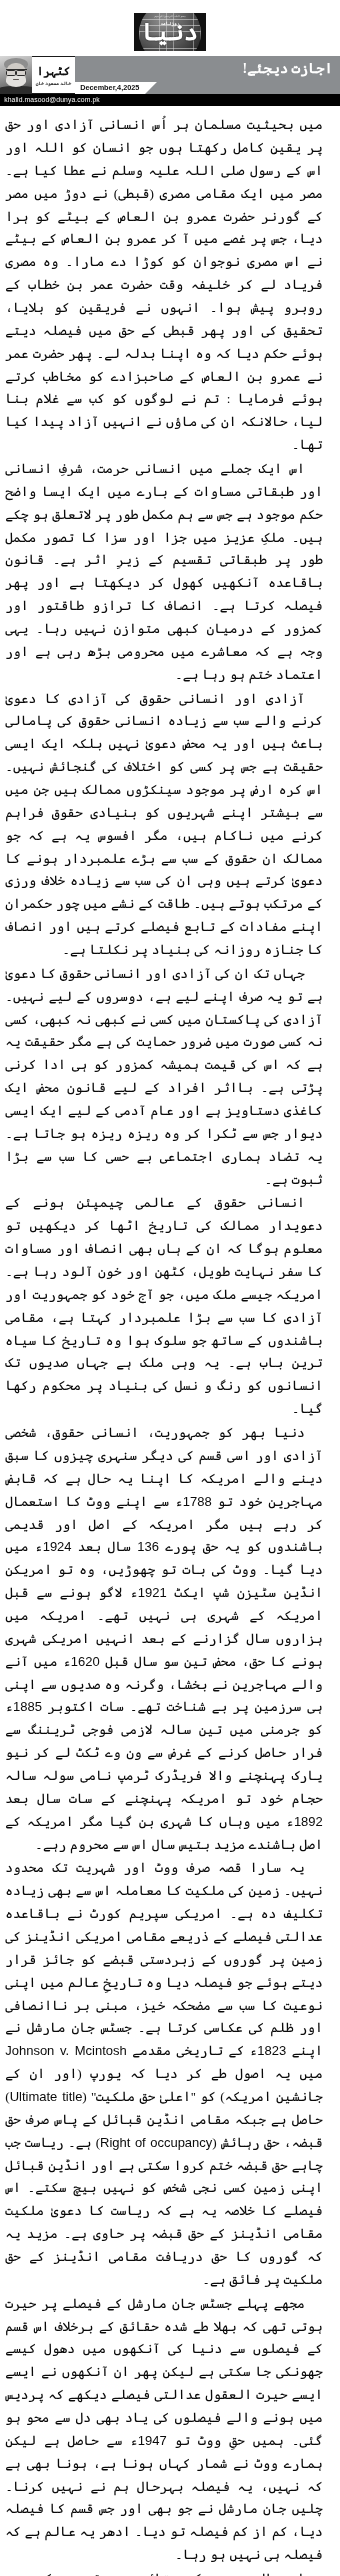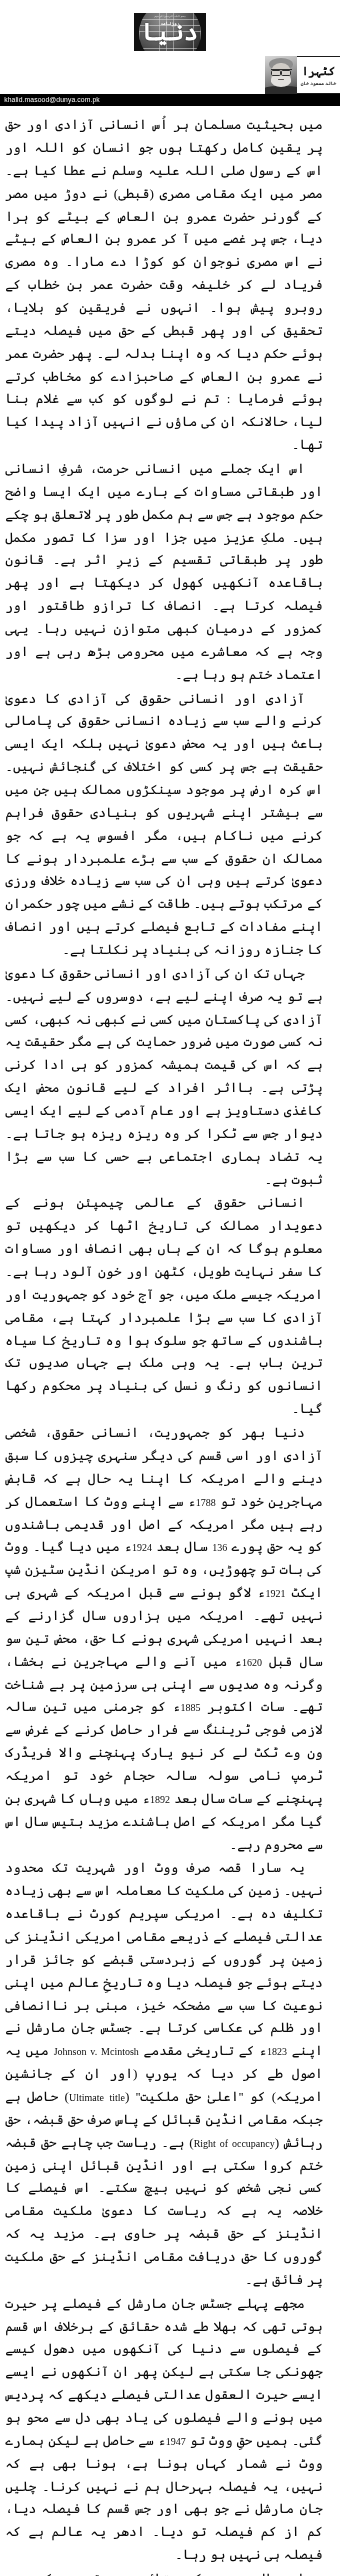--- a/index.html
+++ b/index.html
@@ -270,38 +270,44 @@
     color: #0b0b0b;
     margin: 0 12px 1px 0;
     word-spacing: 0.5px;
   }
   .para.indent {
     text-indent: 18px;
   }
   .para .latin {
     direction: ltr;
     unicode-bidi: embed;
-    font-family: Liberation Serif, serif;
-    font-size: 10px;
+    font-family: Liberation Sans, sans-serif;
+    font-size: 13px;
   }
 </style>
 </head>
 <body>
 
 <div class="masthead">
   <div class="logo-box">
     <div class="logo-globe"></div>
     <div class="logo-smalltop">بسم اللہ الرحمن الرحیم</div>
     <div class="logo-rozname">روزنامہ</div>
     <div class="logo-wordmark">دنیا</div>
   </div>
 </div>
 
 <div class="title-strip">
 
+  <div class="title-banner">
+    <div class="article-title">اجازت دیجئے!</div>
+    <div class="date-plate">
+      <span class="date-text">December,4,2025</span>
+    </div>
+  </div>
 
   <div class="column-head">
     <div class="column-name">کٹہرا</div>
     <div class="column-author">خالد مسعود خان</div>
   </div>
 
   <div class="author-photo">
     <div class="ph-shoulders"></div>
     <div class="ph-hair"></div>
     <div class="ph-face"></div>

